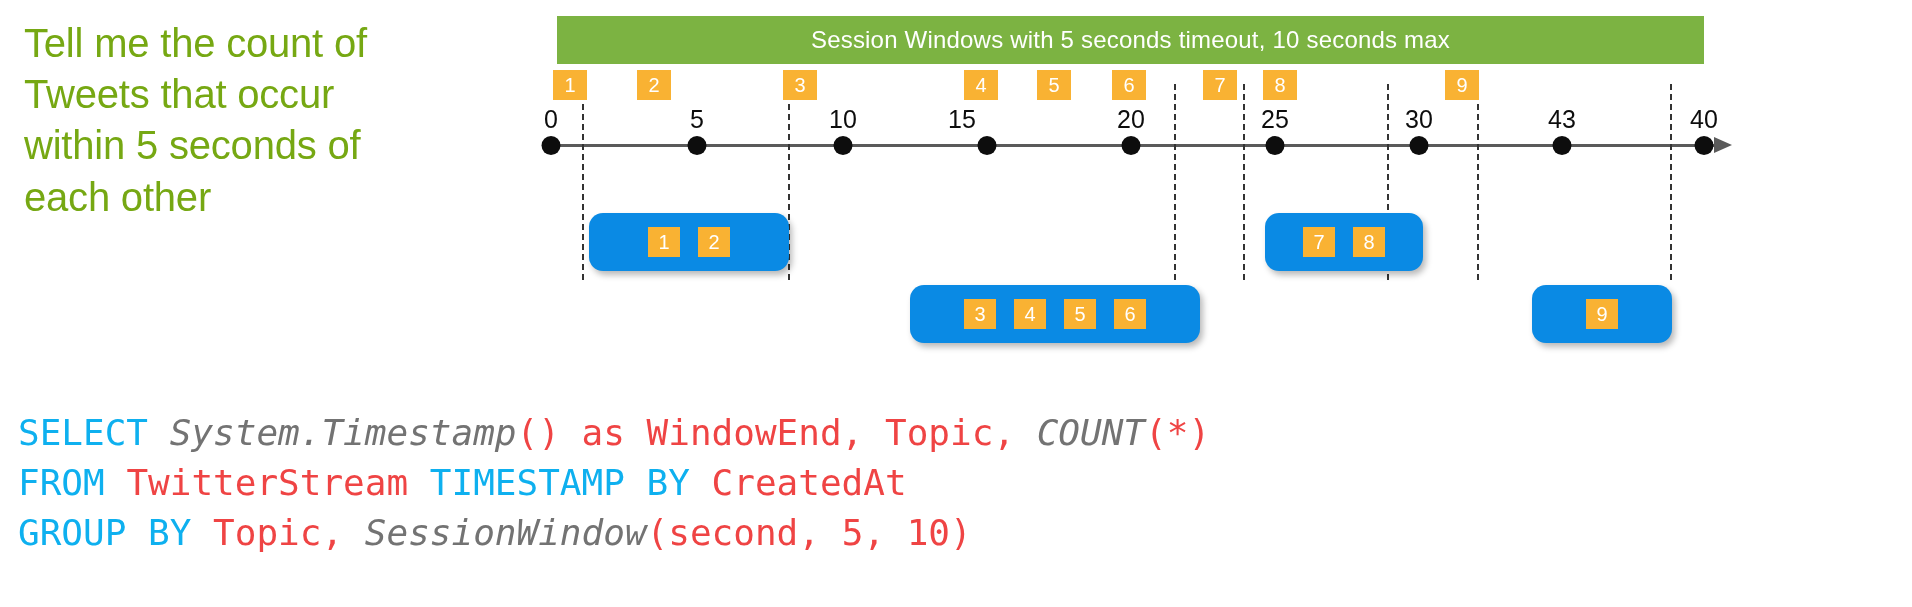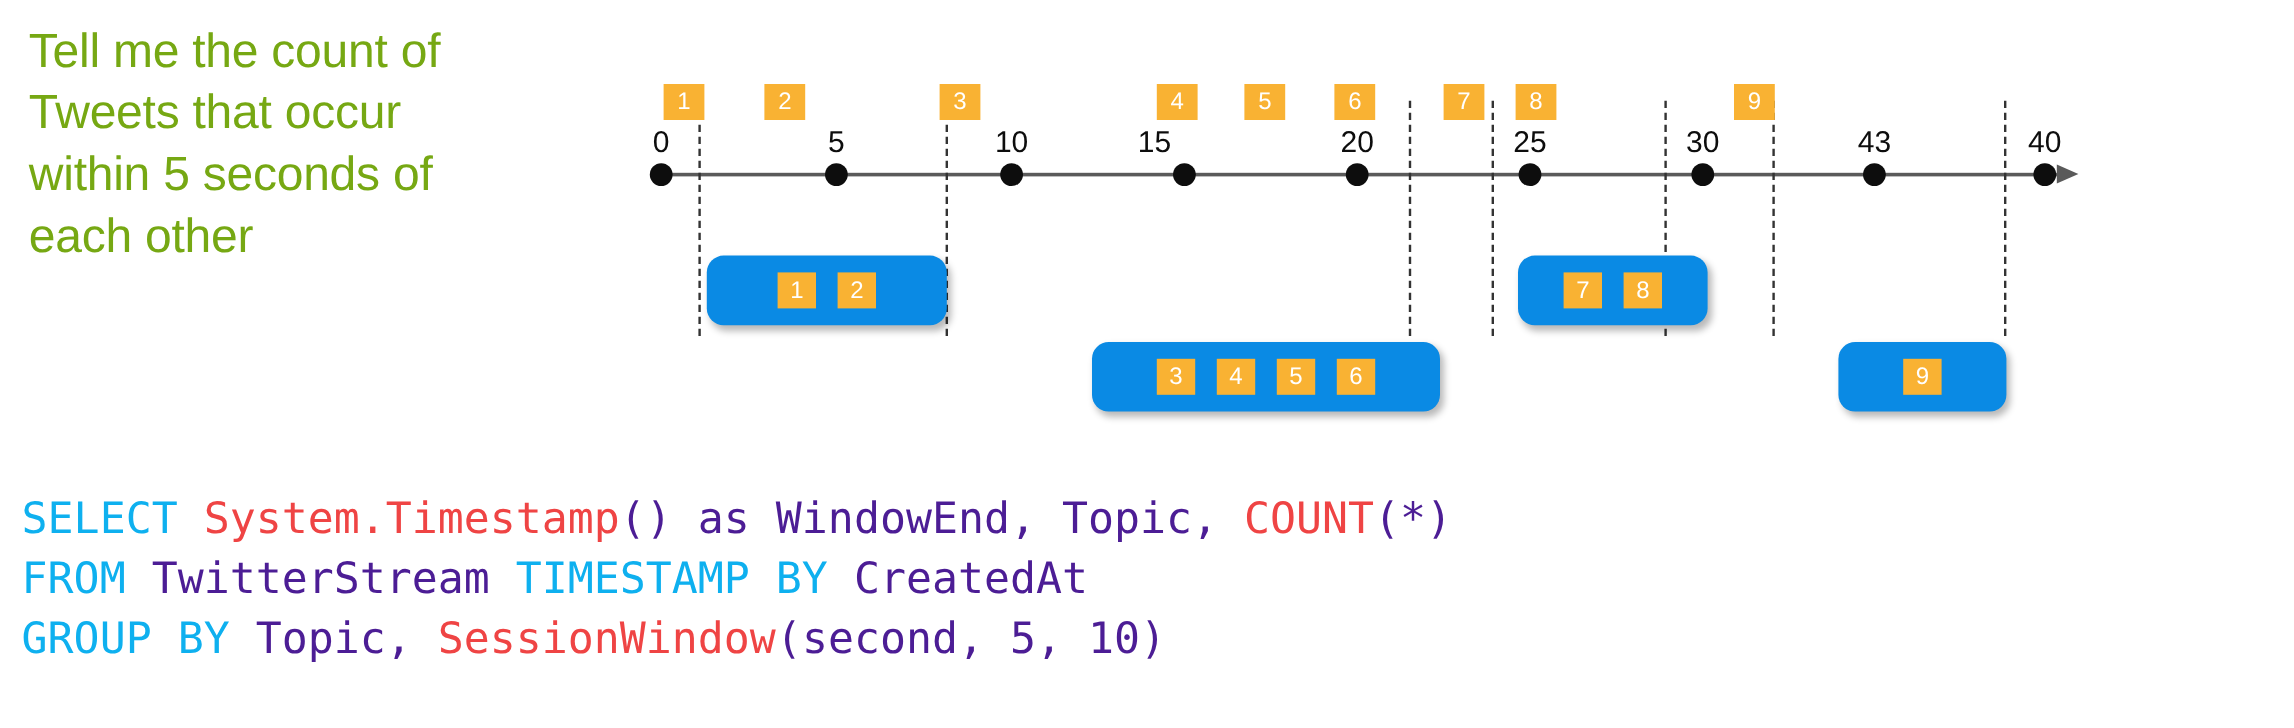--- a/index.html
+++ b/index.html
@@ -165,30 +165,33 @@
     left: 18px;
     top: 408px;
     font-family: "DejaVu Sans Mono", monospace;
     font-size: 36px;
     line-height: 50px;
     white-space: pre;
     color: #0D0D0D;
   }
   .sql-line { display: block; }
   .kw  { color: #0EB0EF; }
-  .fn  { color: #ef4444; }
-  .pl  { color: #4c1d95; }
+  .fn  { color: #737373; font-style: italic; }
+  .pl  { color: #ef4444; }
 </style>
 </head>
 <body>
 
 <div id="prompt-text">Tell me the count of Tweets that occur within 5 seconds of each other</div>
 
 <div id="diagram">
 
+  <div id="session-banner">
+    <div id="session-banner-label">Session Windows with 5 seconds timeout, 10 seconds max</div>
+  </div>
 
   <div id="axis-line"></div>
   <div id="axis-arrow"></div>
 
   <div id="dash-layer">
       <div class="dash-line" style="left: 582px;"></div>
       <div class="dash-line" style="left: 788px;"></div>
       <div class="dash-line" style="left: 1174px;"></div>
       <div class="dash-line" style="left: 1243px;"></div>
       <div class="dash-line" style="left: 1387px;"></div>

